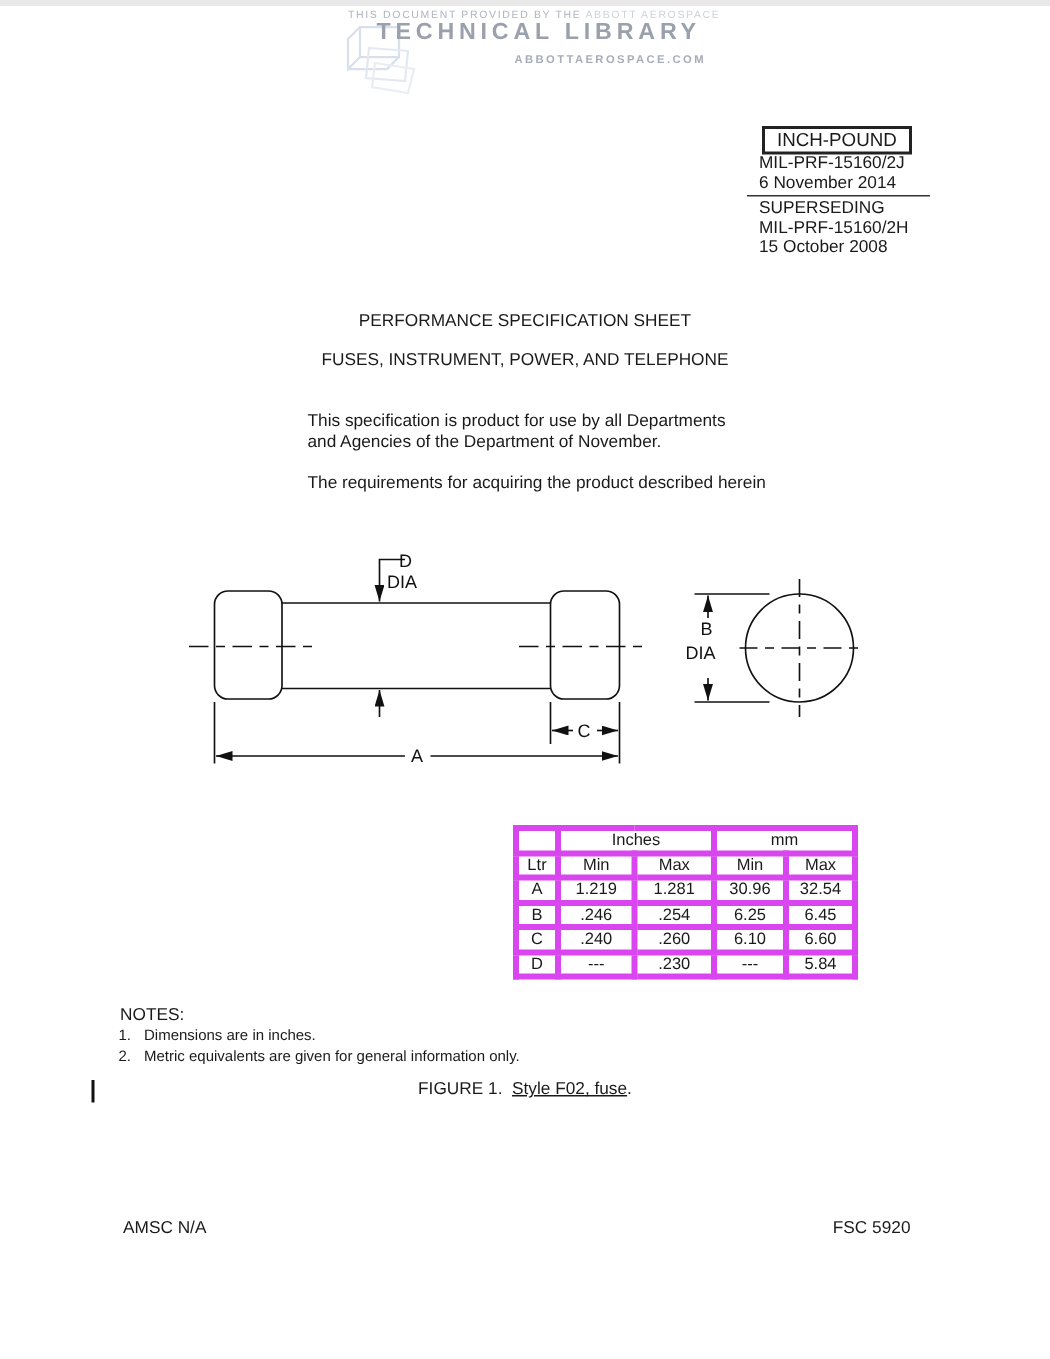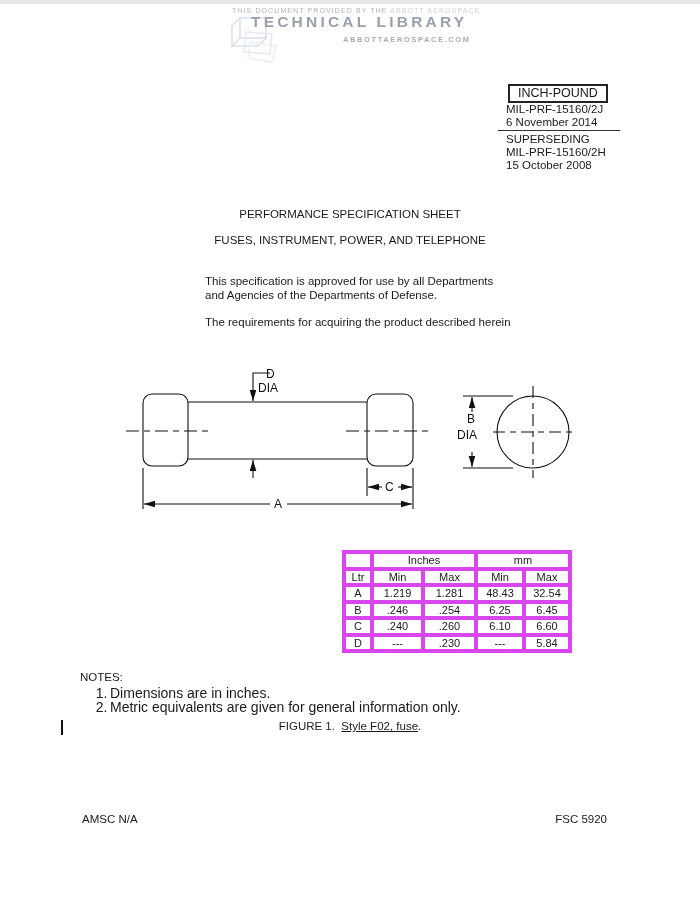--- a/index.html
+++ b/index.html
@@ -21,21 +21,21 @@
   
   .ctr{left:0;width:700px;text-align:center;font-size:11.5px;white-space:pre-wrap;}
   
   .para{left:205px;width:340px;font-size:11.5px;line-height:14px;}
   .doclink{color:#2222cc;}
   
   table.dim{border-collapse:collapse;font-size:11px;}
   table.dim td{border:4px solid #d946ef;text-align:center;padding:0;height:12.5px;line-height:12.5px;}
   
   .notes-h{left:80px;top:667px;font-size:11.5px;}
-  .note{left:93px;font-size:14px;white-space:nowrap;text-align:center;}
+  .note{left:79px;font-size:10px;white-space:nowrap;}
   .note .n{display:inline-block;width:17px;}
   .figcap{top:716px;}
   .figcap .ul{text-decoration:underline;}
   .changebar{left:61px;top:716px;width:2px;height:15px;background:#111;}
   .footer{top:809px;font-size:11.5px;}
   svg text{font-family:"Liberation Sans",sans-serif;font-size:12px;fill:#111;}
 </style>
 </head>
 <body>
 
@@ -61,22 +61,22 @@
   <div class="abs idline" style="top:112px;">6 November 2014</div>
   <div class="abs idrule"></div>
   <div class="abs idline" style="top:129px;">SUPERSEDING</div>
   <div class="abs idline" style="top:142px;">MIL-PRF-15160/2H</div>
   <div class="abs idline" style="top:155px;">15 October 2008</div>
 
   <div class="abs ctr" style="top:230px;">FUSES, INSTRUMENT, POWER, AND TELEPHONE</div>
   <div class="abs ctr" style="top:204px;">PERFORMANCE SPECIFICATION SHEET</div>
 
   <div class="abs para" style="top:270px;">
-    <div>This specification is approved for use by all Departments</div>
-    <div>and Agencies of the Departments of Defense.</div>
+    <div>This specification is product for use by all Departments</div>
+    <div>and Agencies of the Department of November.</div>
   </div>
   <div class="abs para" style="top:311px;">
     <div>The requirements for acquiring the product described herein</div>
   </div>
 
   <div class="abs" style="left:120px;top:352px;">
     <svg width="480" height="170" viewBox="0 0 480 170">
       <defs>
         <marker id="arr" markerWidth="11" markerHeight="8" refX="10" refY="3" orient="auto">
           <path d="M0,0 L10,3 L0,6 Z" fill="#111"></path>
@@ -142,21 +142,21 @@
         <td>Ltr</td>
         <td>Min</td>
         <td>Max</td>
         <td>Min</td>
         <td>Max</td>
       </tr>
       <tr>
         <td>A</td>
         <td>1.219</td>
         <td>1.281</td>
-        <td>48.43</td>
+        <td>30.96</td>
         <td>32.54</td>
       </tr>
       <tr>
         <td>B</td>
         <td>.246</td>
         <td>.254</td>
         <td>6.25</td>
         <td>6.45</td>
       </tr>
       <tr>

